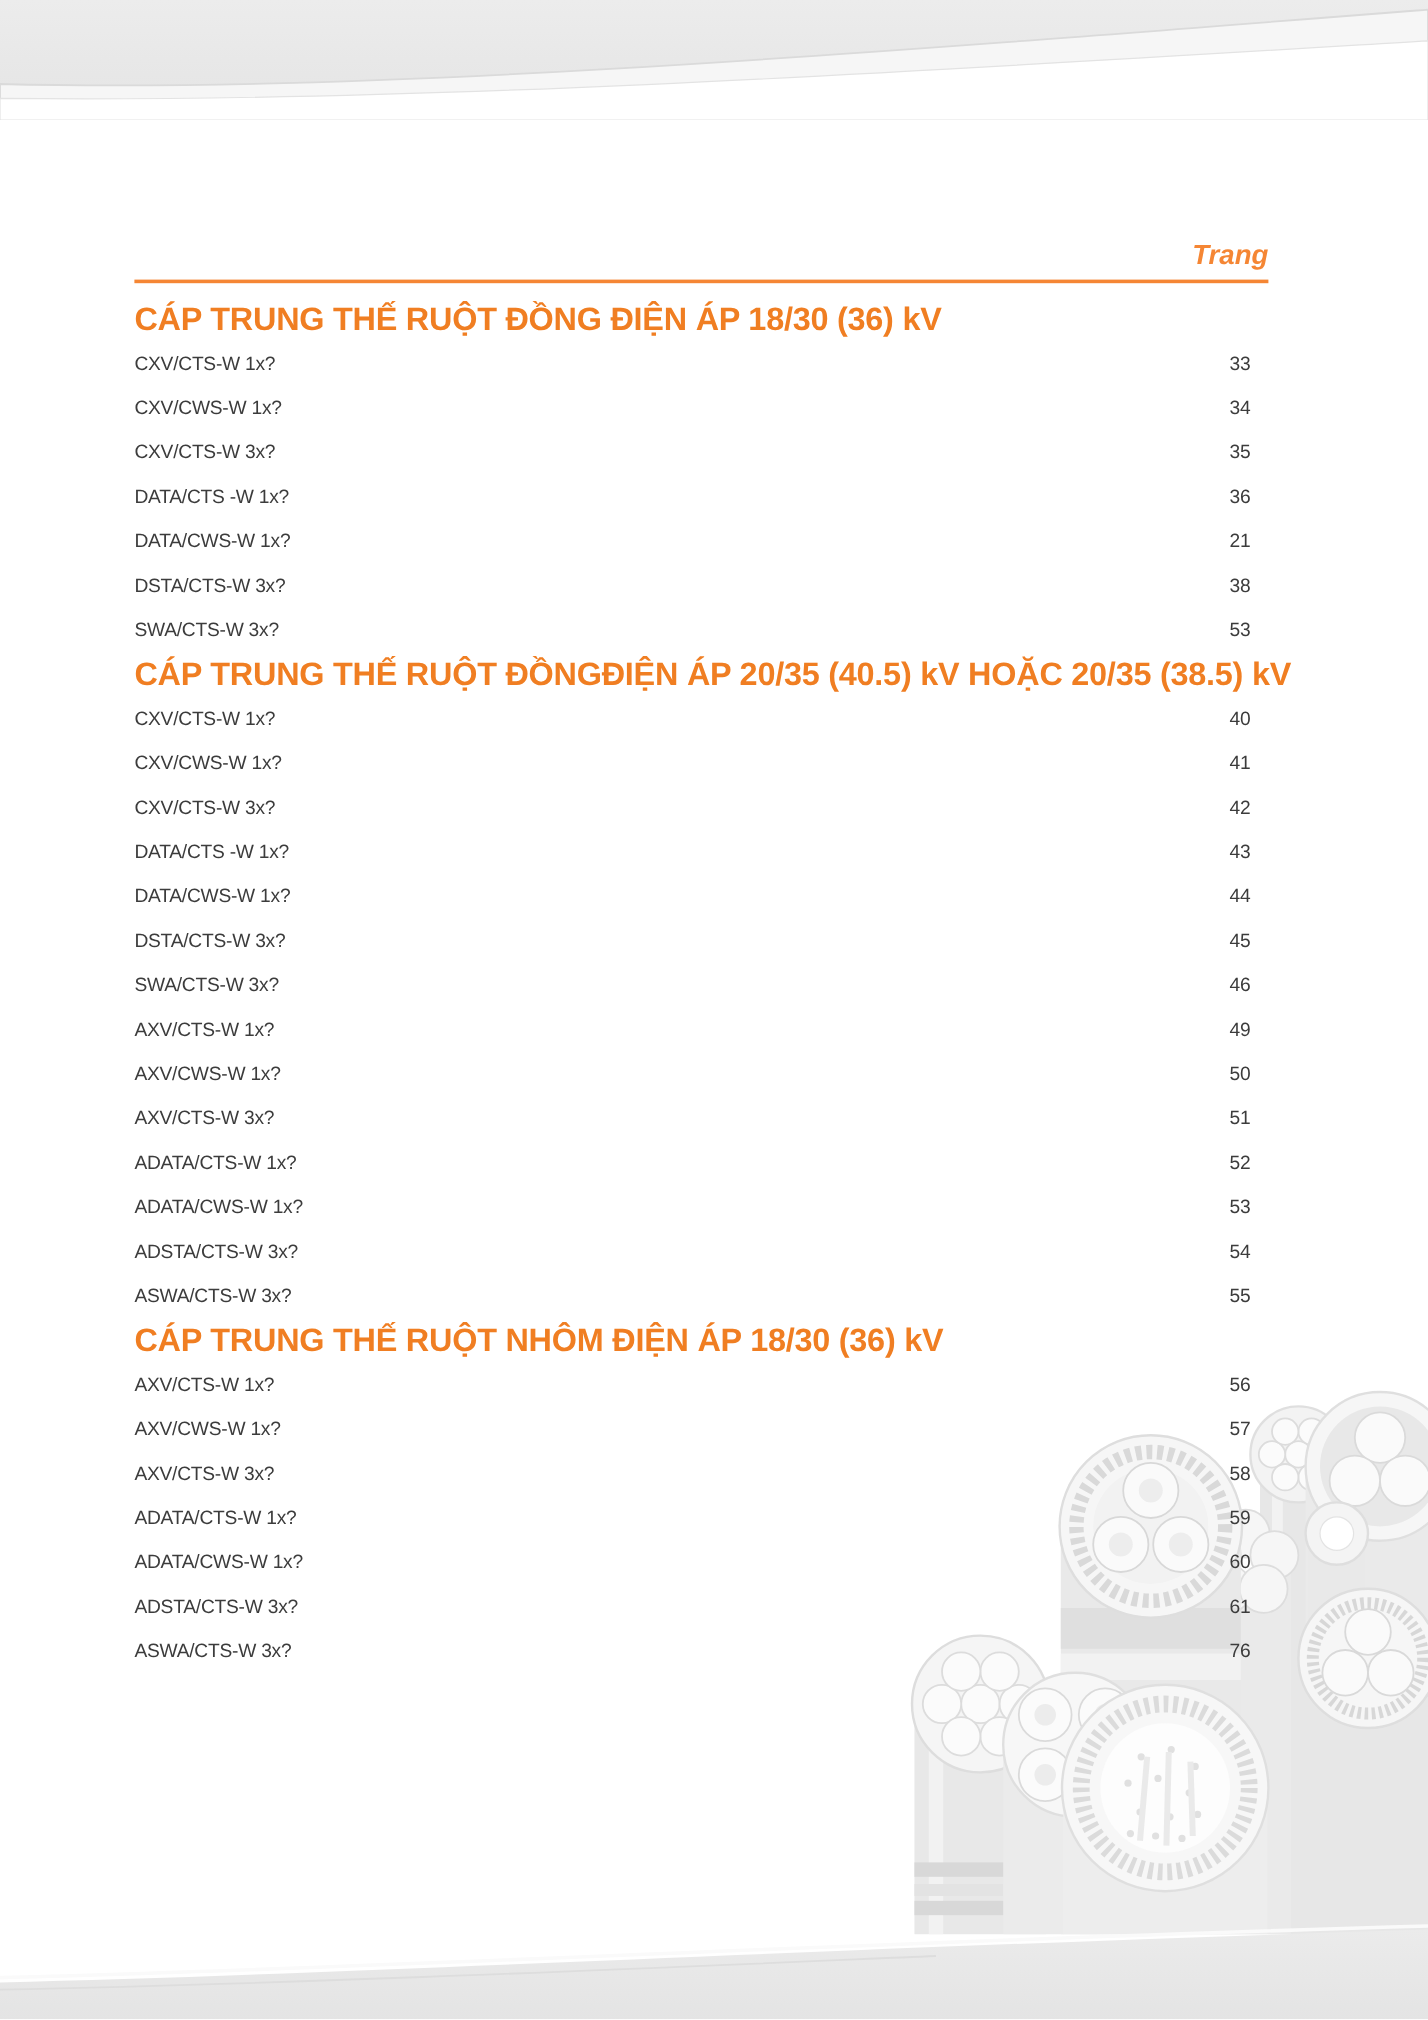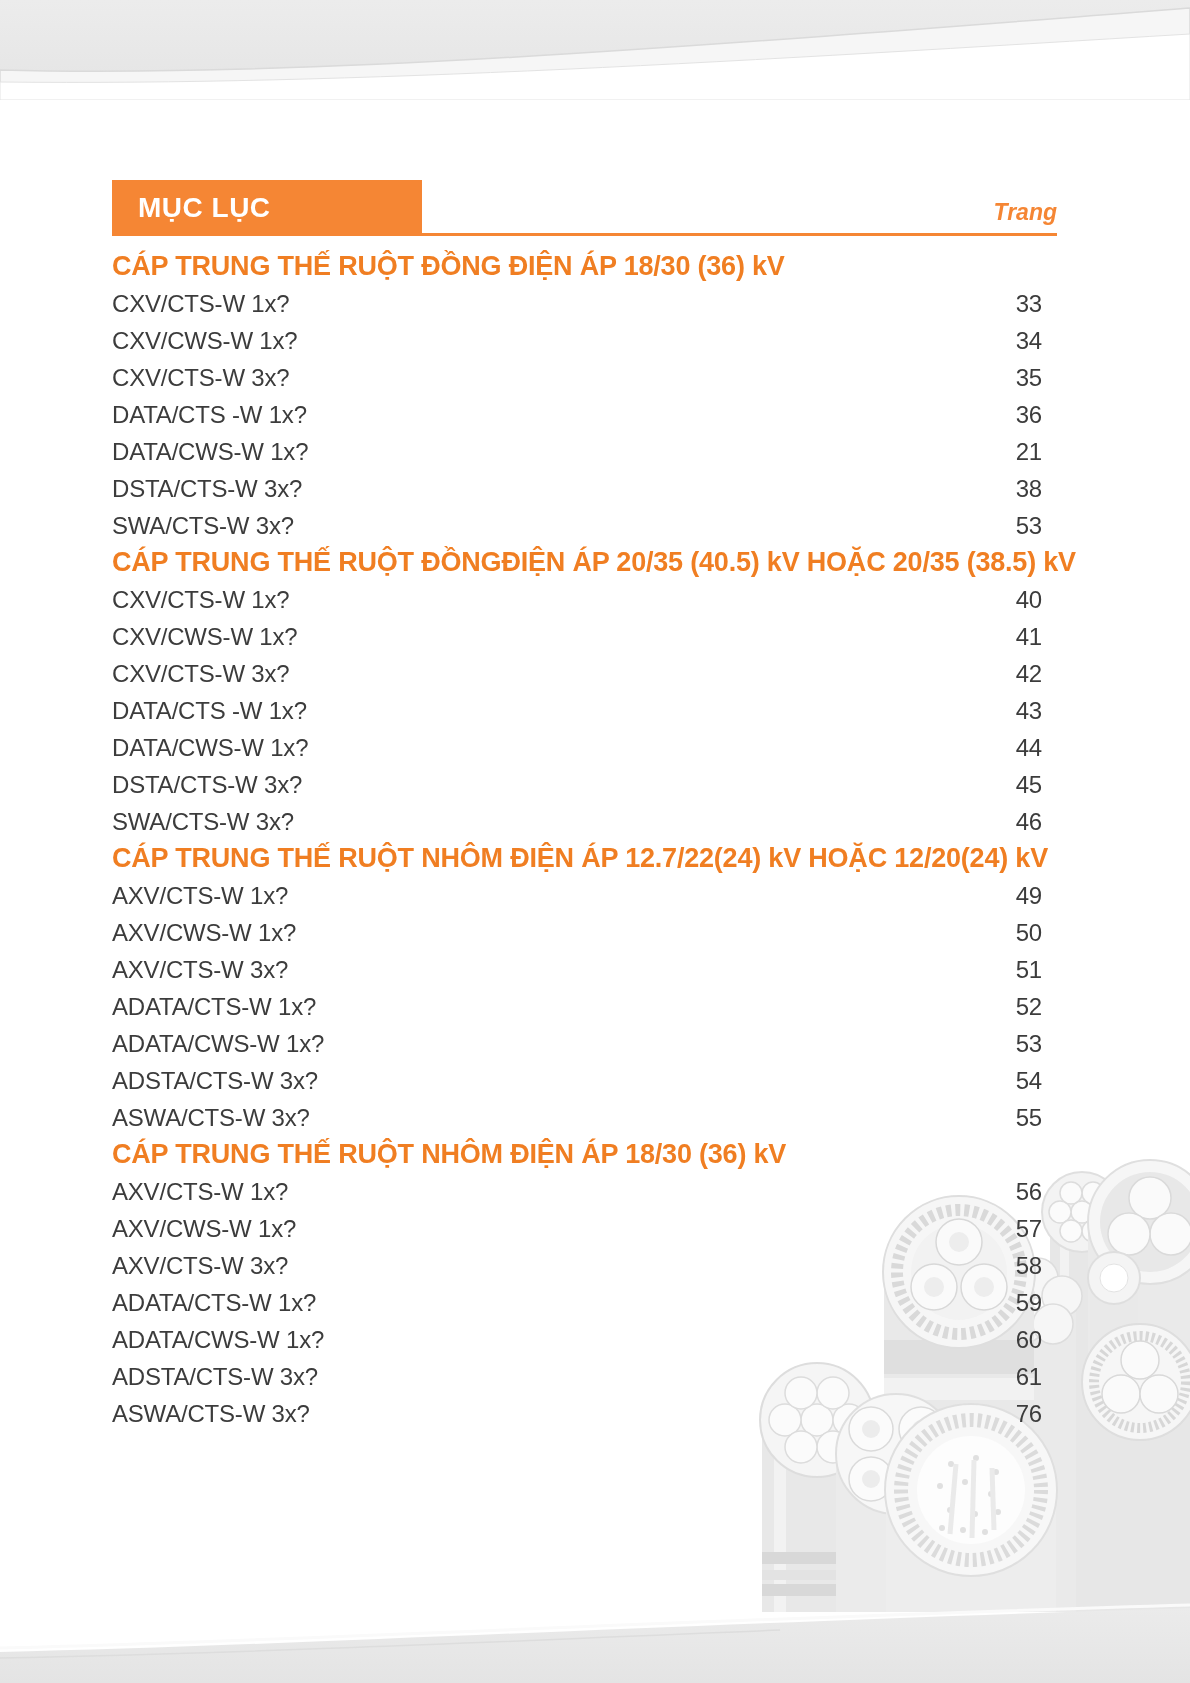--- a/index.html
+++ b/index.html
@@ -53,21 +53,21 @@
     display:flex;justify-content:space-between;align-items:baseline;
     white-space:nowrap;
   }
   .toc-header{
     color:var(--header-orange);
     font-weight:bold;
     font-size:27px;
     letter-spacing:-0.2px;
     line-height:37px;
   }
-  .toc-item{color:var(--text-dark);font-size:24px;letter-spacing:-0.2px;}
+  .toc-item{color:var(--text-dark);font-size:16px;letter-spacing:-0.2px;}
   .toc-label{flex:0 0 auto;}
   .toc-page{flex:0 0 auto;text-align:right;}
 </style>
 </head>
 <body>
 
 <svg id="top-swoosh" class="decor" viewBox="0 0 1190 100" preserveAspectRatio="none" aria-hidden="true">
   <defs>
     <linearGradient id="gTop" x1="0" y1="0" x2="0" y2="1">
       <stop offset="0" stop-color="#ececec"></stop>
@@ -218,21 +218,20 @@
       <stop offset="0" stop-color="#ebebeb"></stop>
       <stop offset="1" stop-color="#e4e4e4"></stop>
     </linearGradient>
   </defs>
   <path d="M0,49 C300,42 700,20 1190,5 L1190,80 L0,80 Z" fill="url(#gBot)"></path>
   <path d="M0,45 C300,38 700,16 1190,2" fill="none" stroke="#fafafa" stroke-width="3"></path>
   <path d="M0,55 C250,50 520,38 780,27" fill="none" stroke="#dddddd" stroke-width="1.5"></path>
 </svg>
 
 <div class="header-bar">
-  <div class="title-box">MỤC LỤC</div>
   <div class="trang">Trang</div>
 </div>
 
 <div class="toc">
     <div class="toc-row toc-header">CÁP TRUNG THẾ RUỘT ĐỒNG ĐIỆN ÁP 18/30 (36) kV</div>
     <div class="toc-row toc-item">
       <span class="toc-label">CXV/CTS-W 1x?</span>
       <span class="toc-page">33</span>
     </div>
     <div class="toc-row toc-item">
@@ -281,21 +280,20 @@
       <span class="toc-page">44</span>
     </div>
     <div class="toc-row toc-item">
       <span class="toc-label">DSTA/CTS-W 3x?</span>
       <span class="toc-page">45</span>
     </div>
     <div class="toc-row toc-item">
       <span class="toc-label">SWA/CTS-W 3x?</span>
       <span class="toc-page">46</span>
     </div>
-    <div class="toc-row toc-header">CÁP TRUNG THẾ RUỘT NHÔM ĐIỆN ÁP 12.7/22(24) kV HOẶC 12/20(24) kV</div>
     <div class="toc-row toc-item">
       <span class="toc-label">AXV/CTS-W 1x?</span>
       <span class="toc-page">49</span>
     </div>
     <div class="toc-row toc-item">
       <span class="toc-label">AXV/CWS-W 1x?</span>
       <span class="toc-page">50</span>
     </div>
     <div class="toc-row toc-item">
       <span class="toc-label">AXV/CTS-W 3x?</span>

